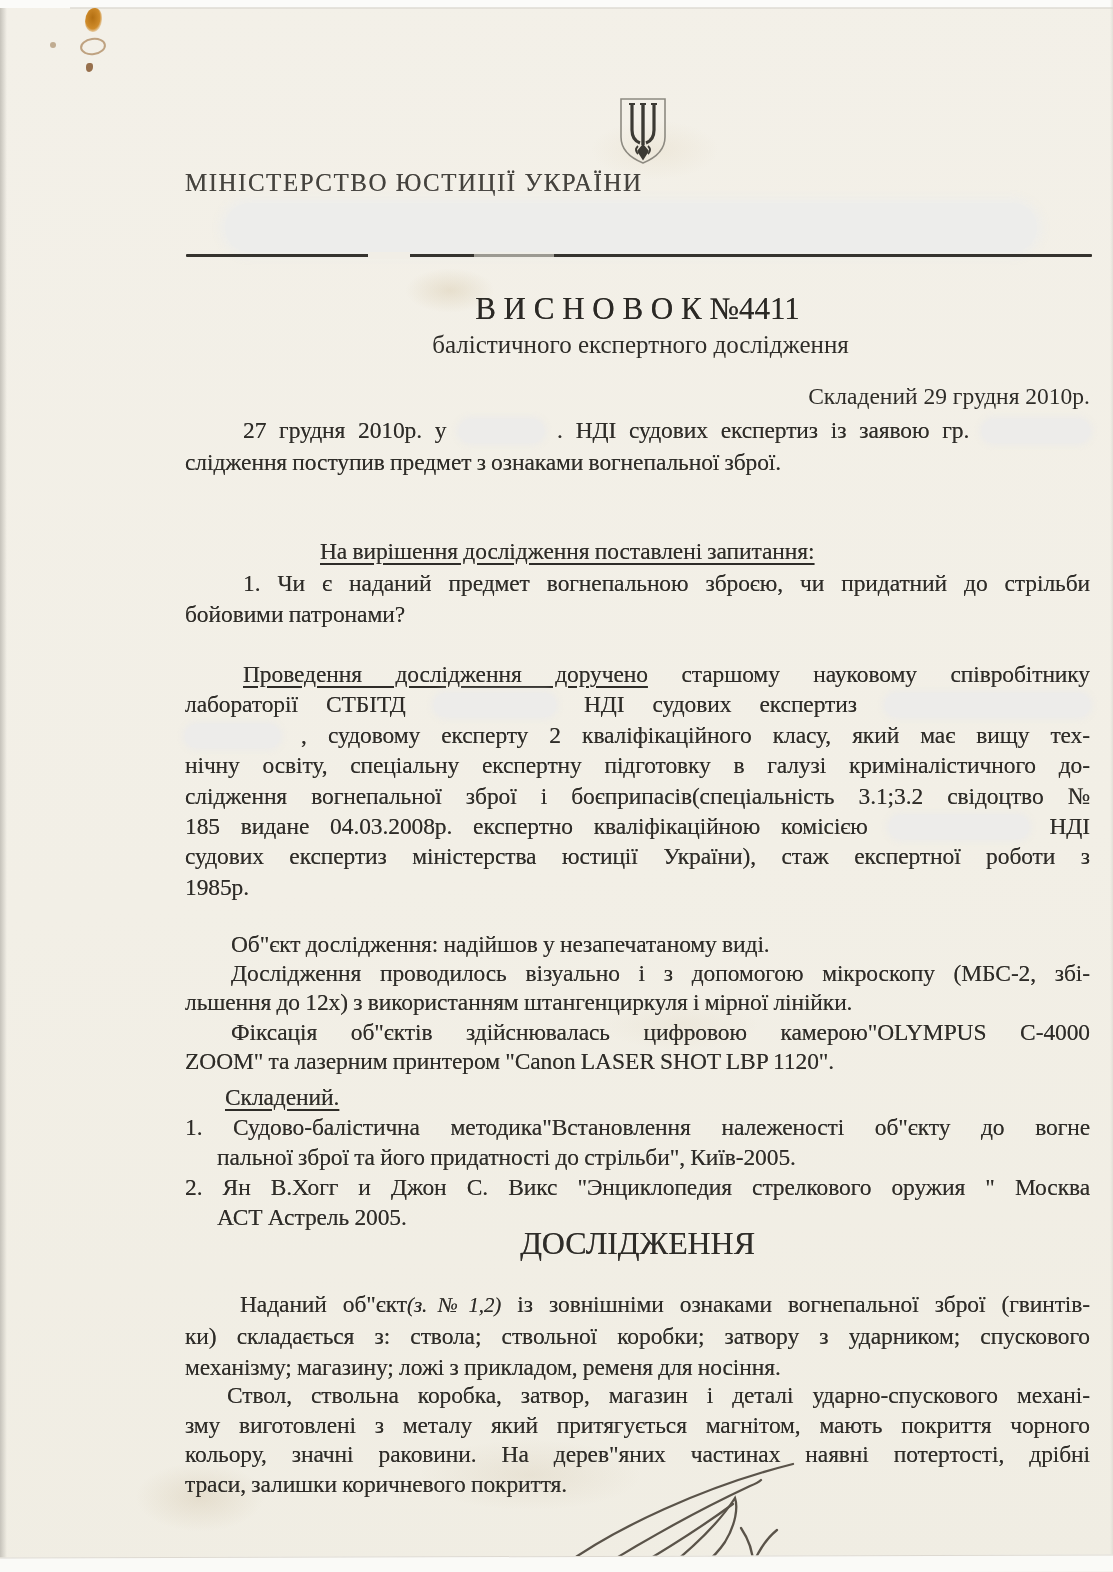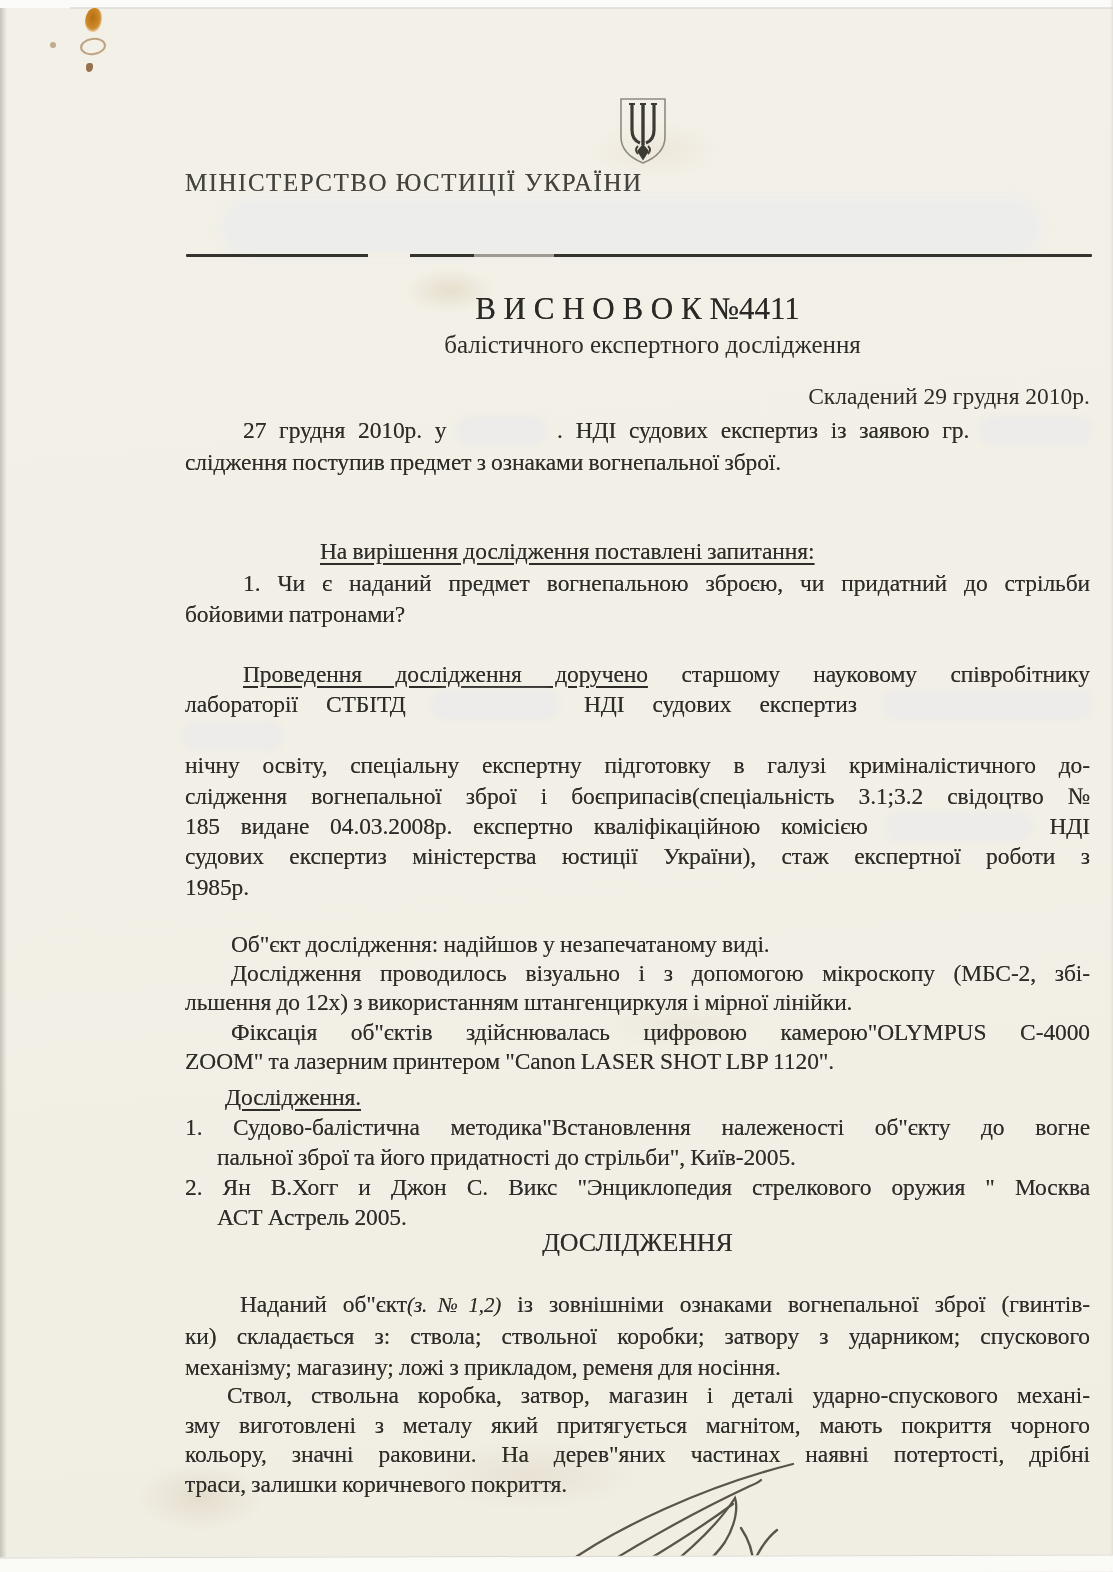--- a/index.html
+++ b/index.html
@@ -33,21 +33,21 @@
     font-size:25px;letter-spacing:1.5px;color:#45433e;text-shadow:0 0 .6px rgba(69,67,62,.7);}
   .band-redact{position:absolute;left:225px;top:203px;width:812px;height:49px;background:#ededeb;
     border-radius:26px;box-shadow:0 0 8px 5px rgba(237,237,235,.9);}
   .rule{position:absolute;left:186px;top:254px;width:906px;height:3px;background:#35332e;border-radius:1px;}
   .rule-gap{position:absolute;height:7px;top:252px;background:#f1eee6;}
   .rule-gap.g1{left:368px;width:42px;}
   .rule-gap.g2{left:474px;width:80px;opacity:.55;}
 
   .doc-title{position:absolute;left:185px;top:291px;width:905px;text-align:center;
     font-size:31px;color:#2b2925;text-shadow:0 0 .6px rgba(43,41,37,.8);}
-  .doc-subtitle{position:absolute;left:200px;top:331px;width:905px;text-align:center;font-size:25px;}
+  .doc-subtitle{position:absolute;left:188px;top:331px;width:905px;text-align:center;font-size:25px;}
   .composed{position:absolute;left:185px;top:383px;width:905px;text-align:right;font-size:23.5px;}
 
   .para{position:absolute;left:185px;width:905px;font-size:23.5px;
     letter-spacing:-.1px;word-spacing:-.5px;
     text-shadow:0 0 .6px rgba(52,49,44,.65);}
   .line{min-height:1em;}
   .j{text-align:justify;text-align-last:justify;}
   .u{text-decoration:underline;text-underline-offset:4px;text-decoration-thickness:1.5px;}
   .it{font-style:italic;font-size:21px;}
   .redact{display:inline-block;background:#edecea;border-radius:12px;height:24px;vertical-align:-5px;
@@ -128,20 +128,21 @@
       <span>старшому  науковому  співробітнику</span>
     </div>
     <div class="line j">
       <span>лабораторії СТБІТД</span>
       <span class="redact" style="width:122px;"></span>
       <span>НДІ судових експертиз</span>
       <span class="redact" style="width:205px;"></span>
     </div>
     <div class="line j">
       <span class="redact" style="width:95px;"></span>
+      <span>, судовому експерту 2 кваліфікаційного класу, який має вищу тех-</span>
     </div>
     <div class="line j">
       <span>нічну освіту, спеціальну експертну підготовку в галузі криміналістичного до-</span>
     </div>
     <div class="line j">
       <span>слідження вогнепальної зброї і боєприпасів(спеціальність 3.1;3.2 свідоцтво №</span>
     </div>
     <div class="line j">
       <span>185 видане 04.03.2008р. експертно кваліфікаційною комісією</span>
       <span class="redact" style="width:140px;"></span>
@@ -168,37 +169,37 @@
     <div class="line j" style="padding-left:46px;">
       <span>Фіксація  об"єктів  здійснювалась  цифровою  камерою"OLYMPUS  С-4000</span>
     </div>
     <div class="line">
       <span>ZOOM" та лазерним принтером "Canon LASER SHOT LBP 1120".</span>
     </div>
   </div>
 
   <div class="para" style="top:1082px;line-height:30px;">
     <div class="line" style="padding-left:40px;">
-      <span class="u">Дослідження.</span>
+      <span class="u">Складений.</span>
     </div>
     <div class="line j">
       <span>1. Судово-балістична методика"Встановлення належеності об"єкту до вогне</span>
     </div>
     <div class="line" style="padding-left:32px;">
       <span>пальної зброї  та його придатності до стрільби", Київ-2005.</span>
     </div>
     <div class="line j">
       <span>2. Ян В.Хогг и Джон С. Викс  "Энциклопедия стрелкового оружия " Москва</span>
     </div>
     <div class="line" style="padding-left:32px;">
       <span>АСТ Астрель 2005.</span>
     </div>
   </div>
 
-  <div class="para center" style="top:1228px;line-height:30px;font-size:26px;">
+  <div class="para center" style="top:1228px;line-height:30px;font-size:32px;">
     <span>ДОСЛІДЖЕННЯ</span>
   </div>
 
   <div class="para" style="top:1289px;line-height:31px;">
     <div class="line j" style="padding-left:55px;">
       <span>Наданий об"єкт</span><span class="it">(з.№1,2)</span>
       <span>із зовнішніми ознаками вогнепальної зброї (гвинтів-</span>
     </div>
     <div class="line j">
       <span>ки) складається з: ствола; ствольної коробки; затвору з ударником; спускового</span>

